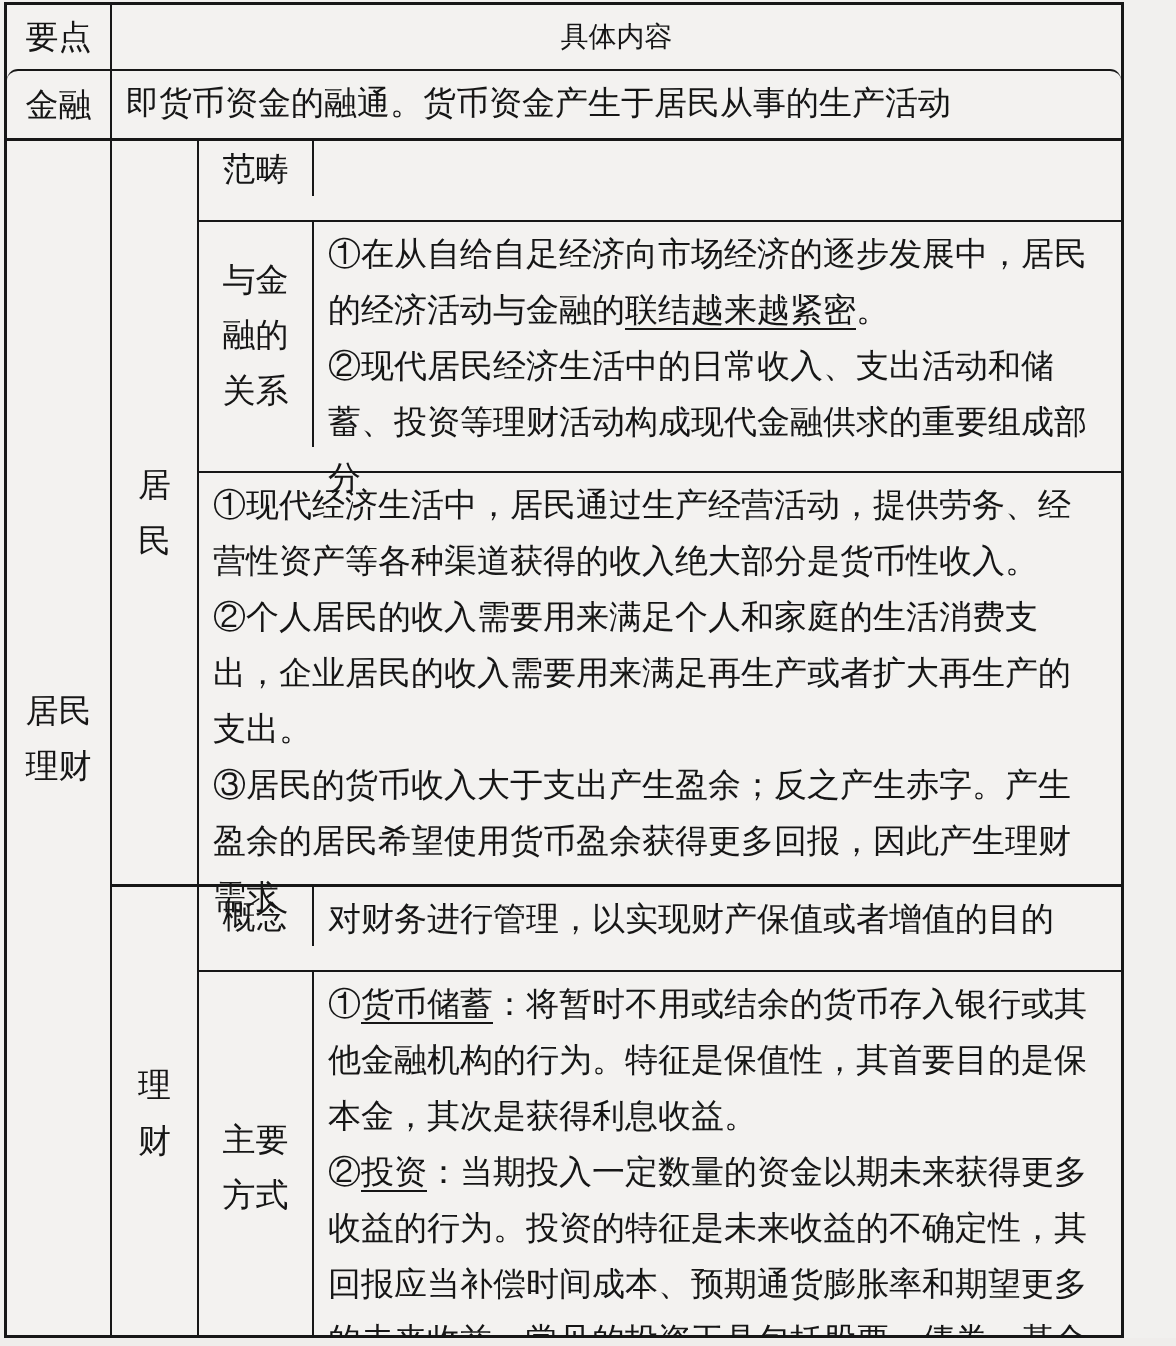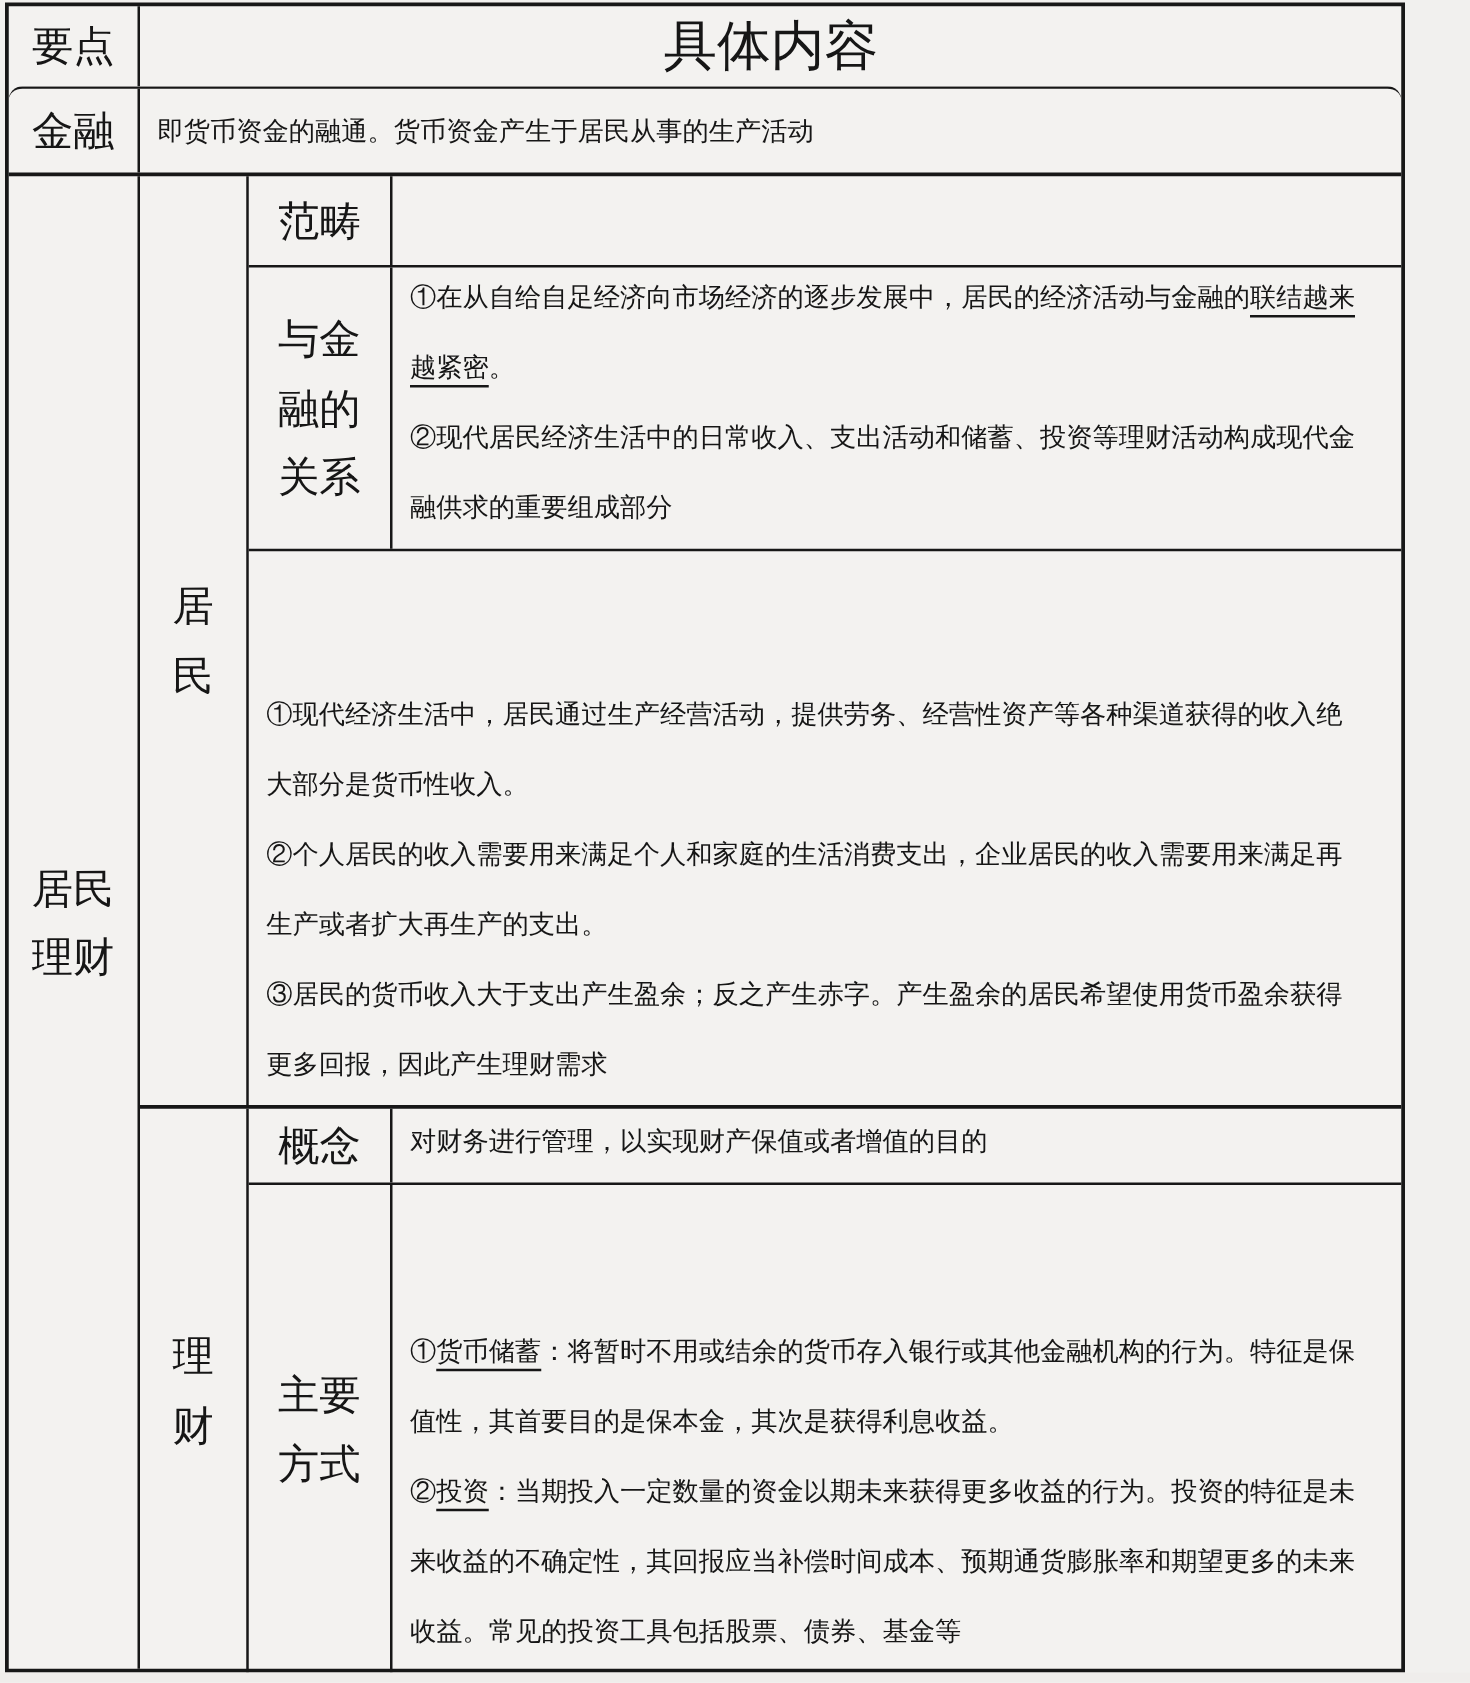--- a/index.html
+++ b/index.html
@@ -28,40 +28,40 @@
     display: flex; align-items: center; justify-content: center;
     text-align: center;
     font-size: 33px;
     line-height: 1.68;
   }
   .vlabel { display: inline-block; word-break: break-all; }
   .w1 { width: 1.08em; }   
   .w2 { width: 2.12em; }   
 
   .content-cell {
-    display: flex; flex-direction: column; justify-content: flex-end;
+    display: flex; flex-direction: column; justify-content: flex-start;
     padding: 4px 30px 4px 14px;
-    font-size: 21px;
+    font-size: 33px;
     line-height: 56px;
   }
   .para { text-align: left; }
   .u { text-decoration: underline; text-underline-offset: 7px; text-decoration-thickness: 2px; }
 
   
   .r-header  { height: 64px; }
-  .r-header .c4 { display: flex; align-items: center; justify-content: center; font-size: 43px; }
+  .r-header .c4 { display: flex; align-items: center; justify-content: center; font-size: 28px; }
   .r-finance { height: 69px; border-top: 2px solid #171717; border-radius: 11px; }
 
   .block    { height: 1197px; border-top: 3px solid #171717; display: flex; }
   .block-right { flex: 1; min-width: 0; display: flex; flex-direction: column; }
 
   .grp { display: flex; width: 100%; }
   .grp-resident { height: 743px; }
   .grp-wealth   { height: 454px; border-top: 3px solid #171717; }
-  .grp-rows { flex: 1; min-width: 0; display: flex; flex-direction: column; }
+  .grp-rows { flex: 1; min-width: 0; display: flex; flex-direction: column; gap: 24px; }
 
   .r-scope    { height: 71px; }
   .r-relation { height: 227px; border-top: 2px solid #171717; }
   .r-income   { height: 445px; border-top: 2px solid #171717; }
   .r-concept  { height: 59px; }
   .r-methods  { height: 392px; border-top: 2px solid #171717; }
 
   .bottom-strip {
     position: absolute;
     left: 0; top: 1338px;

